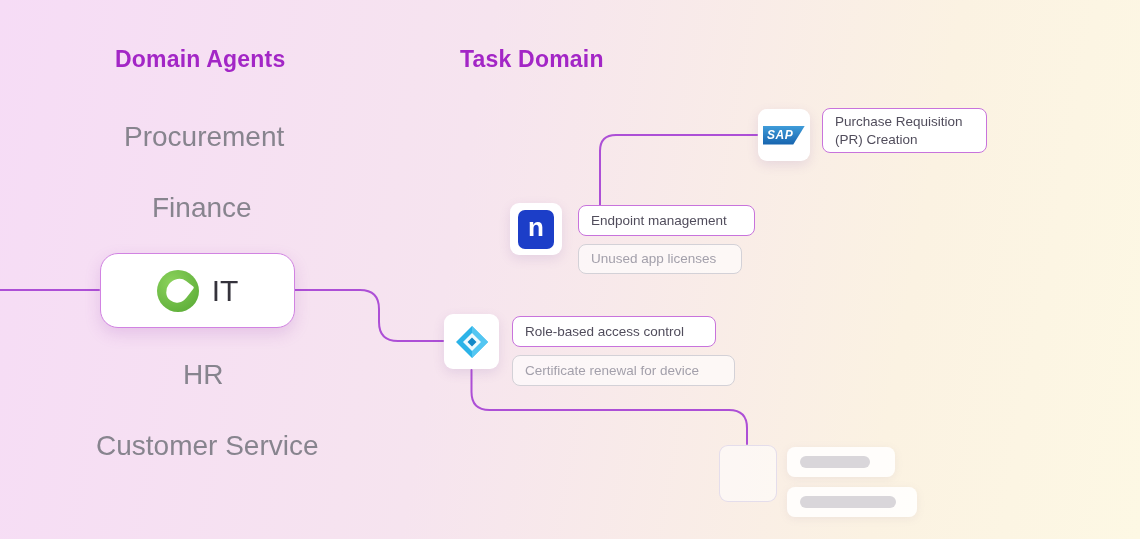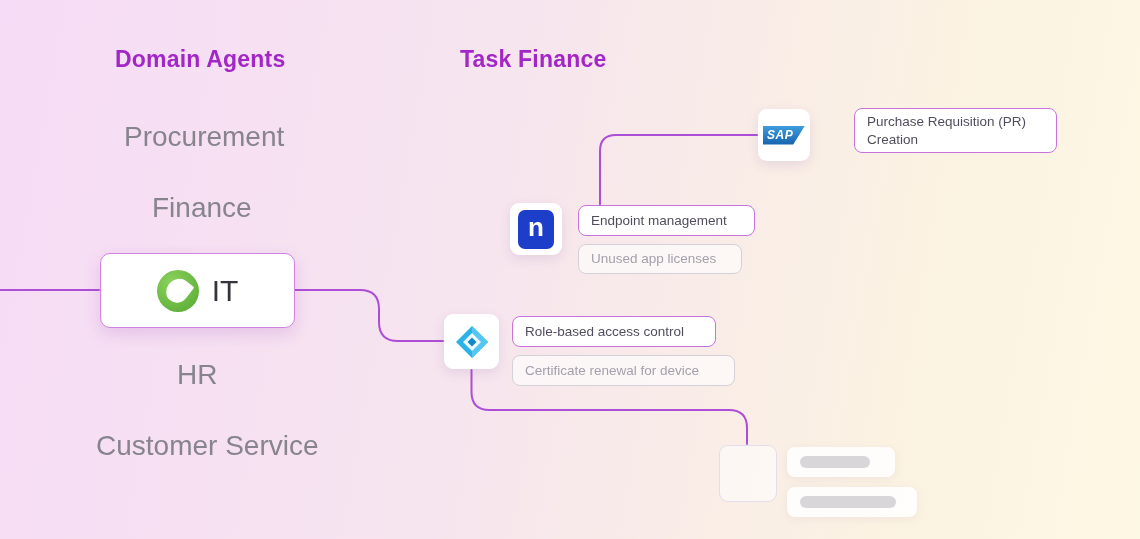--- a/index.html
+++ b/index.html
@@ -6,21 +6,21 @@
   .stage {
     position:relative; width:1140px; height:539px; overflow:hidden;
     background:linear-gradient(100deg,#f6dcf6 0%,#f6e4ef 40%,#fbf2e2 78%,#fdf8e4 100%);
     font-family:"Liberation Sans", sans-serif;
   }
   .col-header { position:absolute; font-size:23px; font-weight:700; color:#a326c6; letter-spacing:.2px; }
   .domain-item { position:absolute; font-size:28px; font-weight:500; color:#87848e; cursor:pointer; }
 
   .it-card {
     position:absolute; left:100px; top:253px; width:193px; height:73px;
-    background:#ffffff; border:1.5px solid #d183e2; border-radius:10px;
+    background:#ffffff; border:1.5px solid #d183e2; border-radius:18px;
     box-shadow:0 6px 16px rgba(150,60,180,.18);
     display:flex; align-items:center; justify-content:center; gap:13px; cursor:pointer; z-index:2;
   }
   .it-icon { position:relative; width:42px; height:42px; border-radius:50%;
     background:radial-gradient(circle at 35% 30%, #8bd25c, #55a732); }
   .it-icon .leaf { position:absolute; left:10px; top:8px; width:22px; height:25px;
     background:#ffffff; border-radius:65% 8% 60% 60%; transform:rotate(38deg); }
   .it-label { font-size:30px; font-weight:500; color:#35333c; }
 
   svg.wires { position:absolute; left:0; top:0; z-index:1; }
@@ -56,38 +56,38 @@
   <svg class="wires" width="1140" height="539" viewBox="0 0 1140 539">
     <g fill="none" stroke="#ad4fd6" stroke-width="2" stroke-linecap="round">
       <path d="M0 290 H99"></path>
       <path d="M294 290 H360 Q379 290 379 309 V322 Q379 341 398 341 H443"></path>
       <path d="M600 206 V151 Q600 135 616 135 H757"></path>
       <path d="M471.5 370 V392 Q471.5 410 489.5 410 H729 Q747 410 747 428 V444"></path>
     </g>
   </svg>
 
   <div class="col-header" style="left:115px; top:46px;">Domain Agents</div>
-  <div class="col-header" style="left:460px; top:46px;">Task Finance</div>
+  <div class="col-header" style="left:460px; top:46px;">Task Domain</div>
 
   <div class="domain-item" style="left:124px; top:121px;">Procurement</div>
   <div class="domain-item" style="left:152px; top:192px;">Finance</div>
-  <div class="domain-item" style="left:177px; top:359px;">HR</div>
+  <div class="domain-item" style="left:183px; top:359px;">HR</div>
   <div class="domain-item" style="left:96px; top:430px;text-align:center;">Customer Service</div>
 
   <div class="it-card">
     <div class="it-icon">
         <div class="leaf"></div>
       </div>
     <div class="it-label">IT</div>
   </div>
 
   <div class="tile" style="left:758px; top:109px; width:52px; height:52px;">
     <div class="sap-logo">SAP</div>
   </div>
-  <div class="task-box" style="left:822px; top:108px; width:203px; min-height:45px;margin-left:32px;">Purchase Requisition (PR) Creation</div>
+  <div class="task-box" style="left:822px; top:108px; width:165px; min-height:45px;">Purchase Requisition (PR) Creation</div>
 
   <div class="tile" style="left:510px; top:203px; width:52px; height:52px;">
     <div class="n-sq">n</div>
   </div>
   <div class="task-box muted" style="left:578px; top:244px; width:164px; height:30px;">Unused app licenses</div>
   <div class="task-box" style="left:578px; top:205px; width:177px; height:31px;">Endpoint management</div>
 
   <div class="tile" style="left:444px; top:314px; width:55px; height:55px;">
     <svg width="34" height="34" viewBox="0 0 34 34">
       <polygon points="17,1 33,17 17,33 1,17" fill="#2bb3e8"></polygon>

